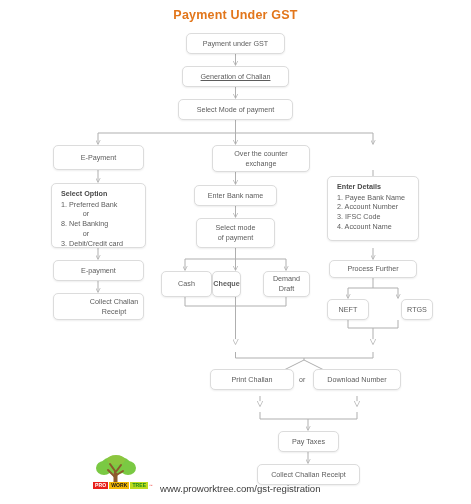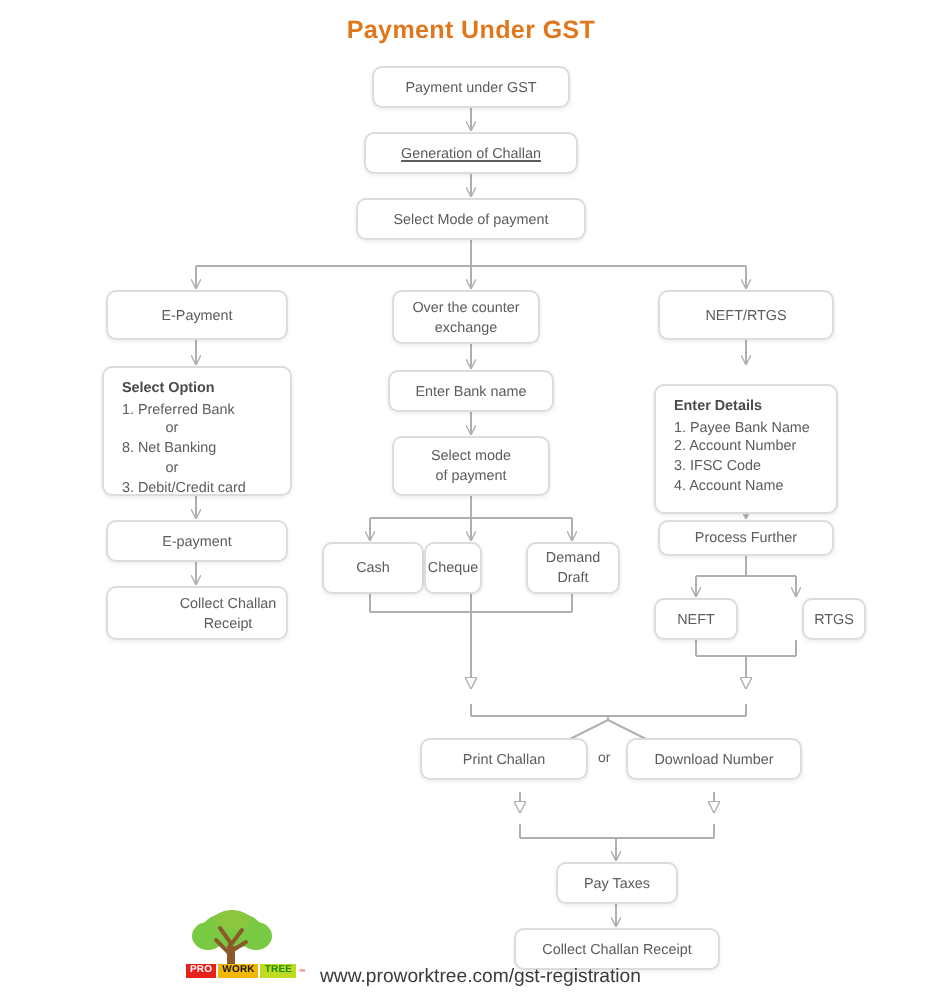--- a/index.html
+++ b/index.html
@@ -201,38 +201,37 @@
     <span class="li">8. Net Banking</span>
     <span class="li or">or</span>
     <span class="li">3. Debit/Credit card</span>
   </div>
 
   <div class="node" style="left:53px; top:260px; width:91px; height:21px;">E-payment</div>
 
   <div class="node" style="left:53px; top:293px; width:91px; height:27px; white-space:pre-line;padding-left:35px;">Collect Challan
 Receipt</div>
 
-  <div class="node" style="left:196px; top:145px; width:74px; height:27px; white-space:pre-line;">Over the counter
+  <div class="node" style="left:212px; top:145px; width:98px; height:27px; white-space:pre-line;">Over the counter
 exchange</div>
 
   <div class="node" style="left:194px; top:185px; width:83px; height:21px;">Enter Bank name</div>
 
   <div class="node" style="left:196px; top:218px; width:79px; height:30px; white-space:pre-line;">Select mode
 of payment</div>
 
   <div class="node" style="left:161px; top:271px; width:51px; height:26px;">Cash</div>
 
-  <div class="node" style="left:212px; top:271px; width:29px; height:26px;">Cheque</div>
+  <div class="node" style="left:212px; top:271px; width:29px; height:26px;font-weight:bold;">Cheque</div>
 
   <div class="node" style="left:263px; top:271px; width:47px; height:26px; white-space:pre-line;">Demand
 Draft</div>
 
-  <div class="node" style="left:329px; top:145px; width:88px; height:25px;">NEFT/RTGS</div>
-
-  <div class="node list" style="left:327px; top:192px; width:92px; height:65px;">
+
+  <div class="node list" style="left:327px; top:176px; width:92px; height:65px;">
     <span class="hdr">Enter Details</span>
     <span class="li">1. Payee Bank Name</span>
     <span class="li">2. Account Number</span>
     <span class="li">3. IFSC Code</span>
     <span class="li">4. Account Name</span>
   </div>
 
   <div class="node" style="left:329px; top:260px; width:88px; height:18px;">Process Further</div>
 
   <div class="node" style="left:327px; top:299px; width:42px; height:21px;">NEFT</div>

